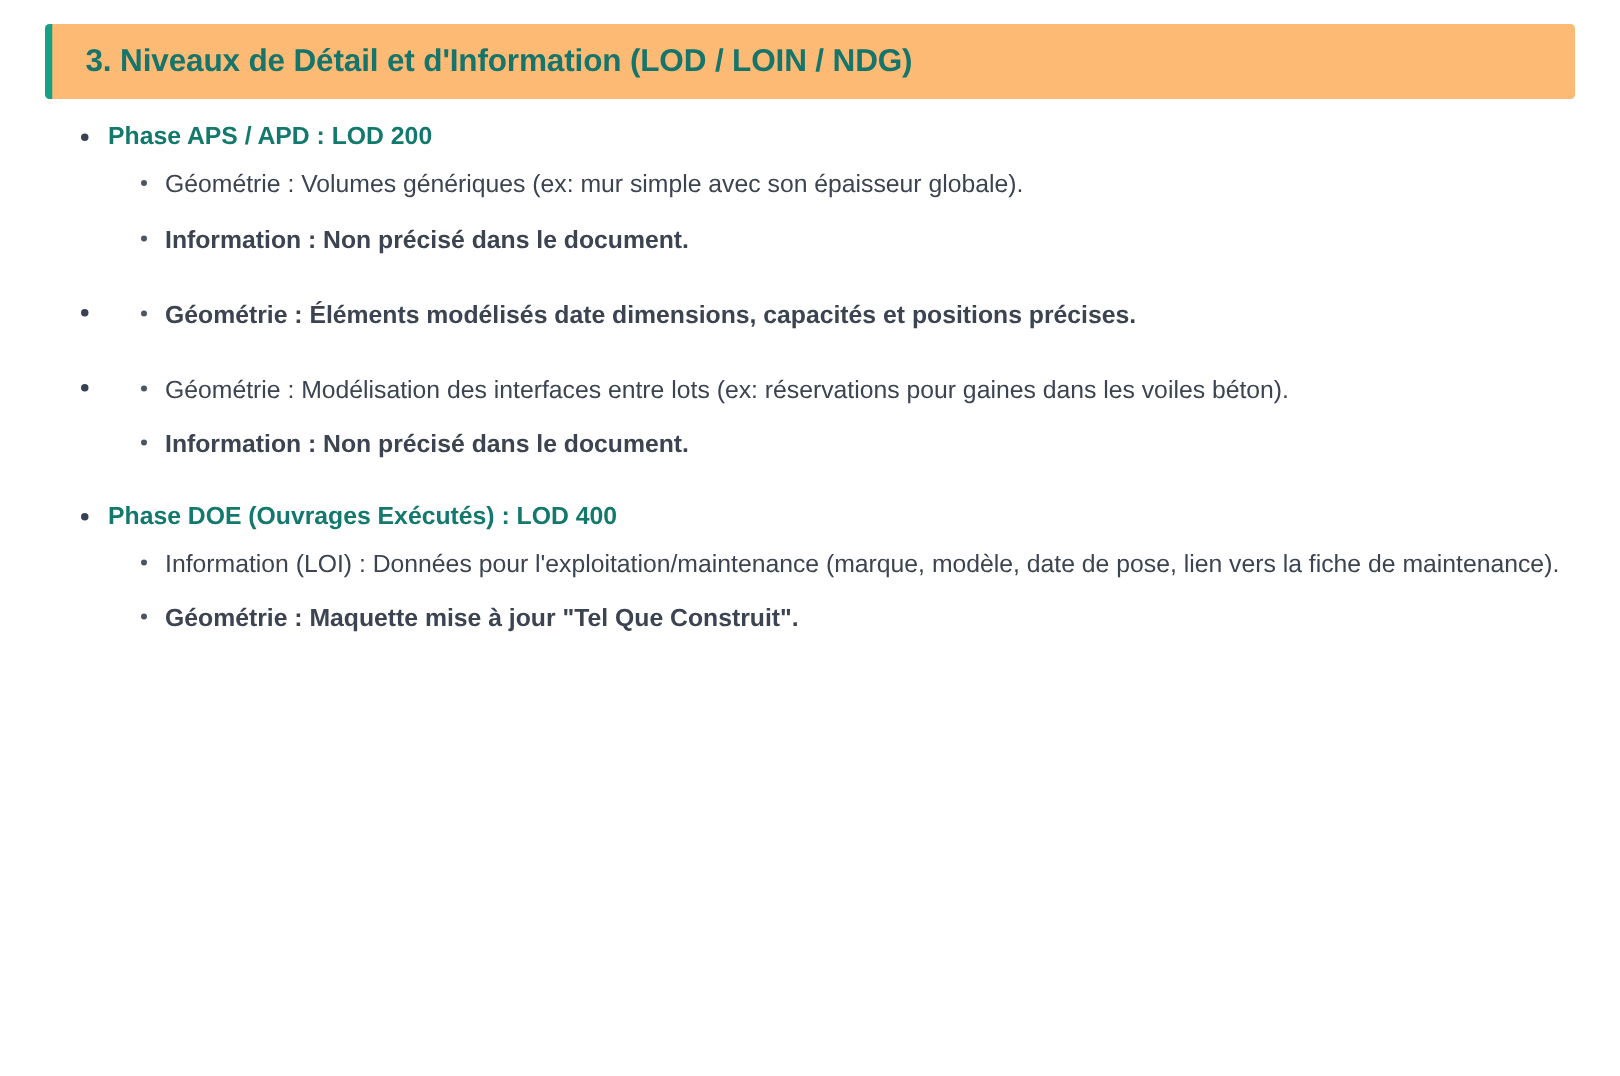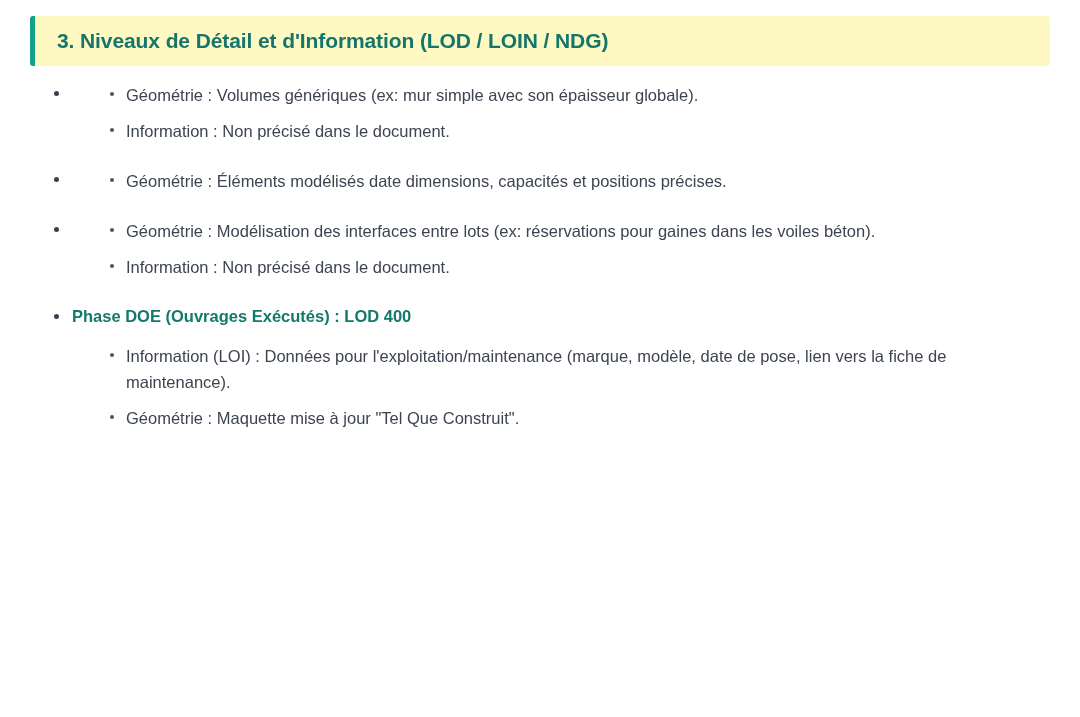--- a/index.html
+++ b/index.html
@@ -17,21 +17,21 @@
   .page {
     width: 1080px;
     height: 717px;
     box-sizing: border-box;
     padding: 16px 30px 0 30px;
     position: relative;
   }
   
   .section-banner {
     position: relative;
-    background: #fef9c3;
+    background: #fdba74;
     border-left: 5px solid #16a085;
     border-radius: 3px;
     padding: 12px 18px 13px 22px;
     margin: 0 0 14px 0;
   }
   .section-title {
     font-size: 21px;
     font-weight: bold;
     color: #15756b;
     letter-spacing: -0.1px;
@@ -62,33 +62,33 @@
   .phase-title {
     font-size: 16.5px;
     font-weight: bold;
     color: #12796c;
     line-height: 1.35;
     margin-bottom: 8px;
   }
   
   ul.lvl2 {
     list-style: none;
-    margin: 16px;
+    margin: 0;
     padding: 0 0 0 16px;
   }
   ul.lvl2 > li.detail {
     position: relative;
     padding-left: 22px;
     margin: 0 0 10px 0;
     font-size: 16.5px;
     line-height: 1.58;
     color: #3d4451;
     max-width: 930px;
   }
-  ul.lvl2 > li.detail:last-child { margin-bottom: 0; }
+  ul.lvl2 > li.detail:last-child { margin-bottom: 0; font-weight: bold; }
   ul.lvl2 > li.detail::before {
     content: "";
     position: absolute;
     left: 6px;
     top: 10px;
     width: 4px;
     height: 4px;
     border-radius: 50%;
     background: #4b5563;
   }
@@ -98,20 +98,21 @@
 
 <div class="page">
 
   <div class="section-banner">
     <div class="section-title">3. Niveaux de Détail et d'Information (LOD / LOIN / NDG)</div>
   </div>
 
   <ul class="lvl1">
 
     <li class="phase">
+      <div class="phase-title">Phase APS / APD : LOD 200</div>
       <ul class="lvl2">
         <li class="detail">Géométrie : Volumes génériques (ex: mur simple avec son épaisseur globale).</li>
         <li class="detail">Information : Non précisé dans le document.</li>
       </ul>
     </li>
 
     <li class="phase">
       <ul class="lvl2">
         <li class="detail">Géométrie : Éléments modélisés date dimensions, capacités et positions précises.</li>
       </ul>

